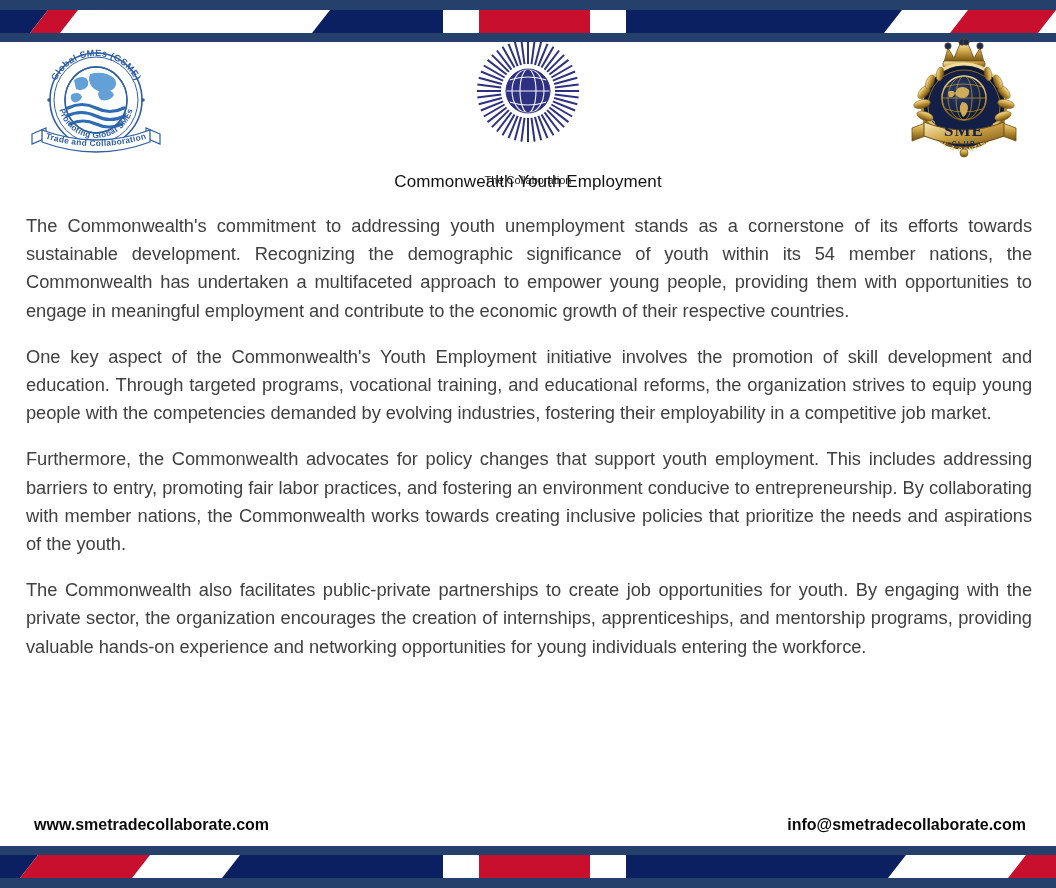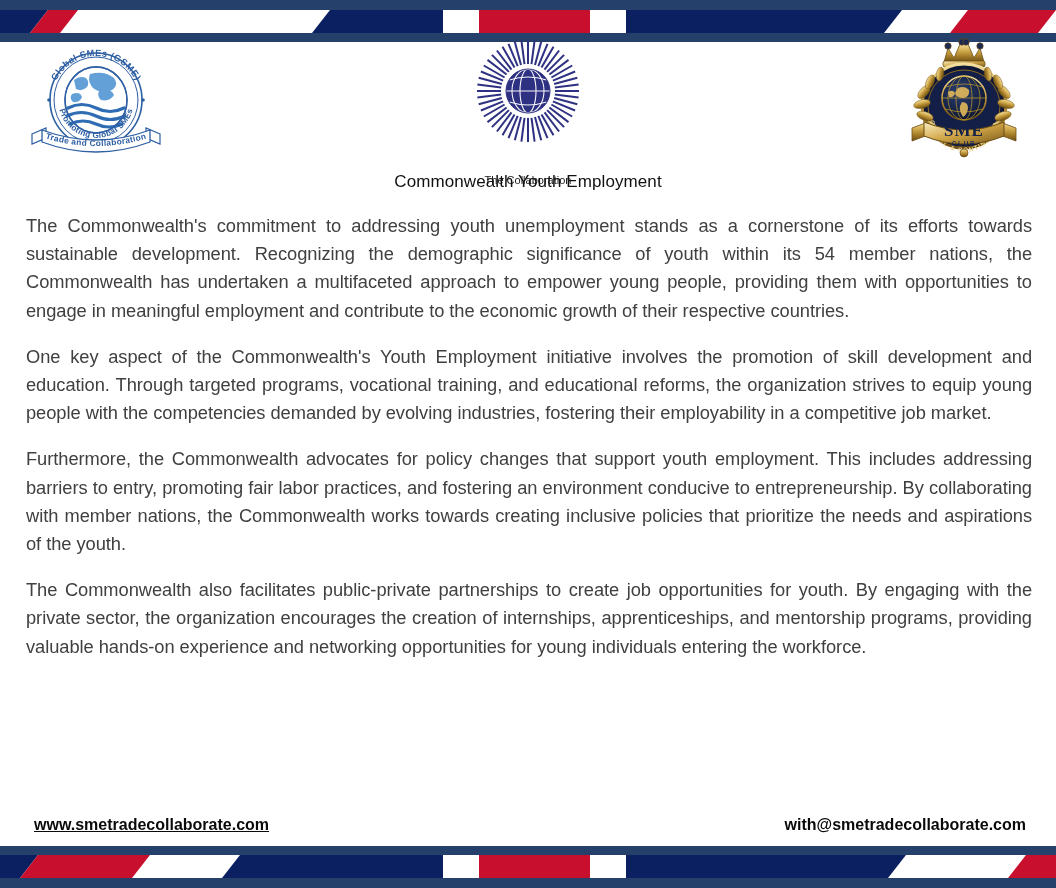--- a/index.html
+++ b/index.html
@@ -124,21 +124,20 @@
     width: 1056px;
     height: 26px;
   }
   .footer-left {
     position: absolute;
     left: 34px;
     top: 0;
     font-size: 16px;
     font-weight: bold;
     color: #0a0a0a;
-    text-decoration: underline;
   }
   .footer-right {
     position: absolute;
     right: 30px;
     top: 0;
     font-size: 16px;
     font-weight: bold;
     color: #0a0a0a;
   }
 </style>
@@ -374,21 +373,21 @@
 
   <div class="body-copy">
     <p>The Commonwealth's commitment to addressing youth unemployment stands as a cornerstone of its efforts towards sustainable development. Recognizing the demographic significance of youth within its 54 member nations, the Commonwealth has undertaken a multifaceted approach to empower young people, providing them with opportunities to engage in meaningful employment and contribute to the economic growth of their respective countries.</p>
     <p>One key aspect of the Commonwealth's Youth Employment initiative involves the promotion of skill development and education. Through targeted programs, vocational training, and educational reforms, the organization strives to equip young people with the competencies demanded by evolving industries, fostering their employability in a competitive job market.</p>
     <p>Furthermore, the Commonwealth advocates for policy changes that support youth employment. This includes addressing barriers to entry, promoting fair labor practices, and fostering an environment conducive to entrepreneurship. By collaborating with member nations, the Commonwealth works towards creating inclusive policies that prioritize the needs and aspirations of the youth.</p>
     <p>The Commonwealth also facilitates public-private partnerships to create job opportunities for youth. By engaging with the private sector, the organization encourages the creation of internships, apprenticeships, and mentorship programs, providing valuable hands-on experience and networking opportunities for young individuals entering the workforce.</p>
   </div>
 
   <div class="footer">
     <div class="footer-left">www.smetradecollaborate.com</div>
-    <div class="footer-right">with@smetradecollaborate.com</div>
+    <div class="footer-right">info@smetradecollaborate.com</div>
   </div>
 
   <div class="banner banner-bottom">
     <div class="banner-frame-strip upper"></div>
     <div class="stripe-band">
       <svg width="1056" height="23" viewBox="0 0 1056 23">
         <rect x="0" y="0" width="1056" height="23" fill="#0a2060"></rect>
 
         <polygon points="20,23 38,0 240,0 222,23" fill="#ffffff"></polygon>
         <polygon points="20,23 38,0 150,0 132,23" fill="#c8102e"></polygon>

